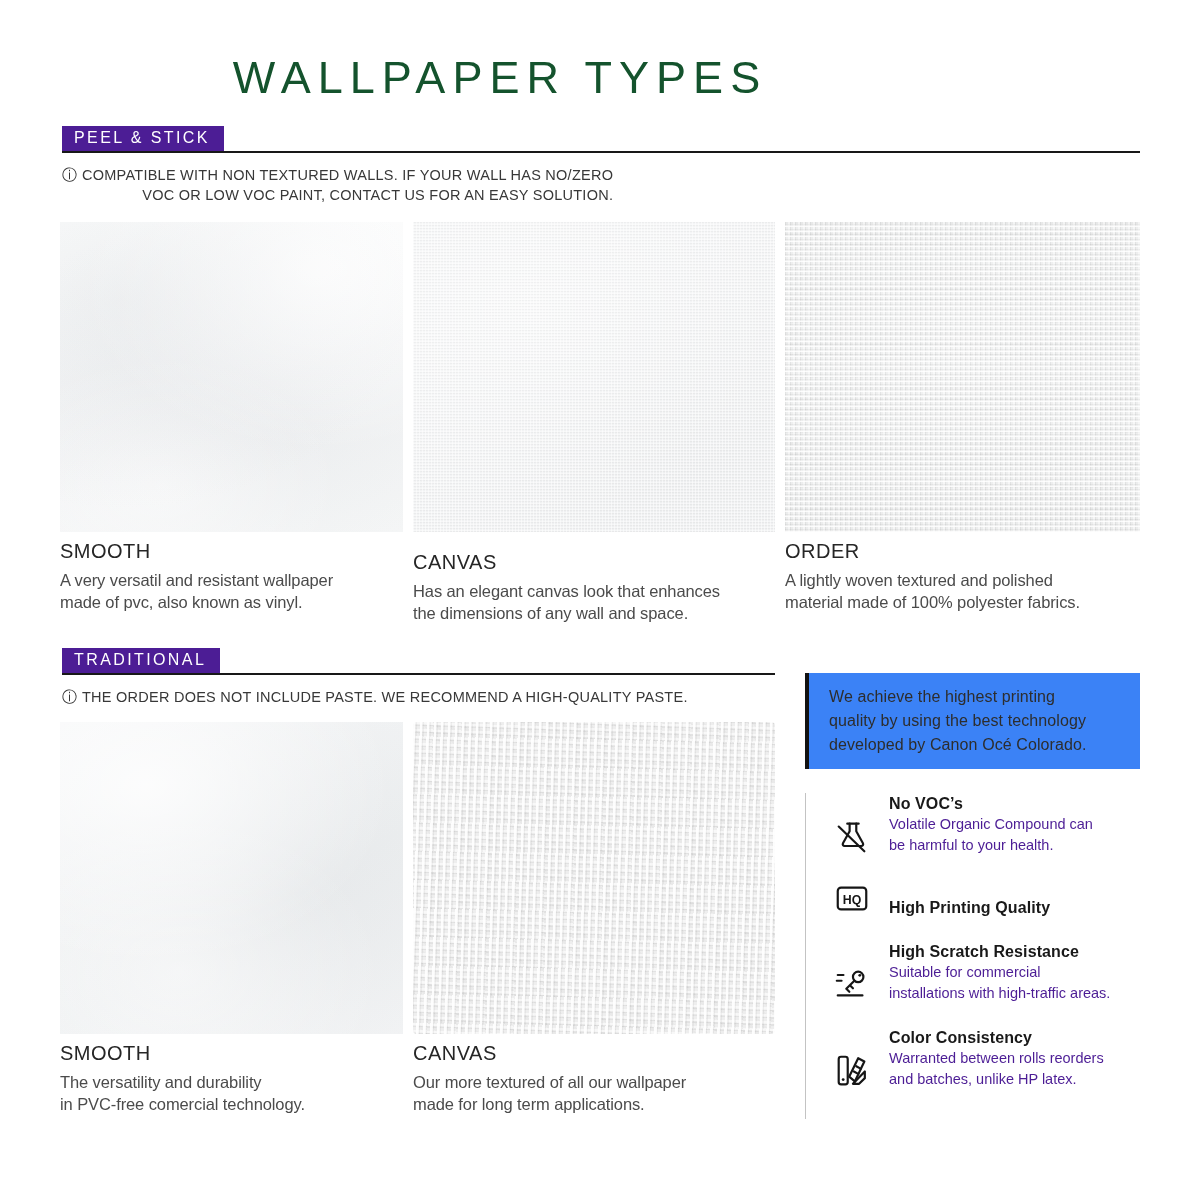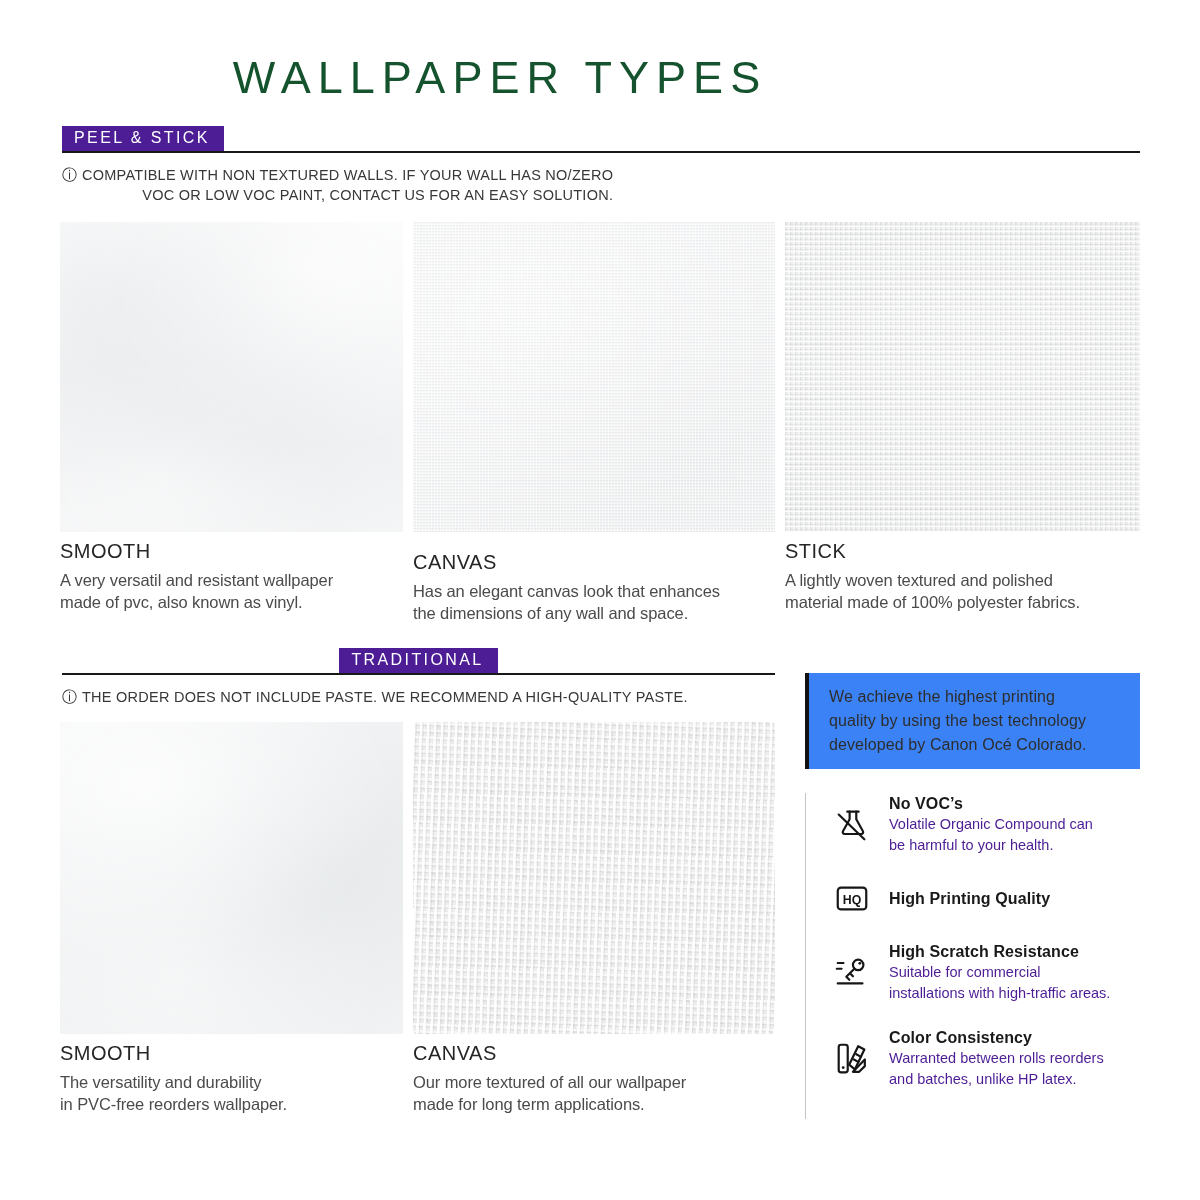--- a/index.html
+++ b/index.html
@@ -16,21 +16,21 @@
   }
 
   
   .section-header { position:absolute; left:62px; border-bottom:2.5px solid #181818; }
   .section-header .label-box {
     display:inline-block; background:#4c1d95; color:#ffffff;
     font-size:16px; font-weight:400; letter-spacing:2.4px;
     padding:3px 14px 4px 12px; vertical-align:bottom;
   }
   #ps-header { top:126px; width:1078px; }
-  #tr-header { top:648px; width:713px;text-align:center; }
+  #tr-header { top:648px; width:713px; }
 
   
   .note { position:absolute; left:62px; display:flex; align-items:flex-start; }
   .info-glyph { font-size:15px; line-height:20px; color:#2f2f2f; margin-right:5px; font-weight:400; }
   .note-text { font-size:14.5px; line-height:20px; letter-spacing:0.25px; color:#383838; }
   .note-text div { white-space:nowrap;text-align:right; }
   #ps-note { top:165px; }
   #tr-note { top:687px; }
 
   
@@ -95,21 +95,21 @@
     padding:12px 14px 12px 20px;
   }
   .quote-box .quote-line {
     font-size:16px; line-height:24px; color:#2d2d2d; letter-spacing:0.1px; white-space:nowrap;
   }
 
   .features {
     position:absolute; left:805px; top:793px; width:360px; height:326px;
     border-left:1px solid #c3c3c3; padding-left:27px;
   }
-  .feature { display:flex; align-items:center; margin-bottom:23px; }
+  .feature { display:flex; align-items:flex-end; margin-bottom:23px; }
   .feature-icon { width:42px; flex:0 0 42px; margin-right:14px; padding-top:1px; }
   .feature-icon svg { display:block; }
   .feature-title { font-size:16px; font-weight:700; color:#191919; line-height:21px; letter-spacing:0.1px; }
   .feature-desc { font-size:14.5px; line-height:21px; color:#4c1d95; }
   .feature-desc div { white-space:nowrap; }
 
   .icon-stroke { stroke:#161616; stroke-width:2.3; fill:none; stroke-linecap:round; stroke-linejoin:round; }
 </style>
 </head>
 <body>
@@ -145,21 +145,21 @@
       <div class="swatch tex-canvas-fine"></div>
       <div class="swatch-name" style="margin-top:19px">CANVAS</div>
       <div class="swatch-desc">
         <div>Has an elegant canvas look that enhances</div>
         <div>the dimensions of any wall and space.</div>
       </div>
     </div>
 
     <div class="swatch-col">
       <div class="swatch tex-fabric"></div>
-      <div class="swatch-name">STICK</div>
+      <div class="swatch-name">ORDER</div>
       <div class="swatch-desc">
         <div>A lightly woven textured and polished</div>
         <div>material made of 100% polyester fabrics.</div>
       </div>
     </div>
   </div>
 
   <div class="section-header" id="tr-header">
     <span class="label-box">TRADITIONAL</span>
   </div>
@@ -171,21 +171,21 @@
     </div>
   </div>
 
   <div class="swatch-row" id="row-trad">
 
     <div class="swatch-col">
       <div class="swatch tex-smooth-b"></div>
       <div class="swatch-name">SMOOTH</div>
       <div class="swatch-desc">
         <div>The versatility and durability</div>
-        <div>in PVC-free reorders wallpaper.</div>
+        <div>in PVC-free comercial technology.</div>
       </div>
     </div>
 
     <div class="swatch-col">
       <div class="swatch tex-canvas-coarse"></div>
       <div class="swatch-name">CANVAS</div>
       <div class="swatch-desc">
         <div>Our more textured of all our wallpaper</div>
         <div>made for long term applications.</div>
       </div>

